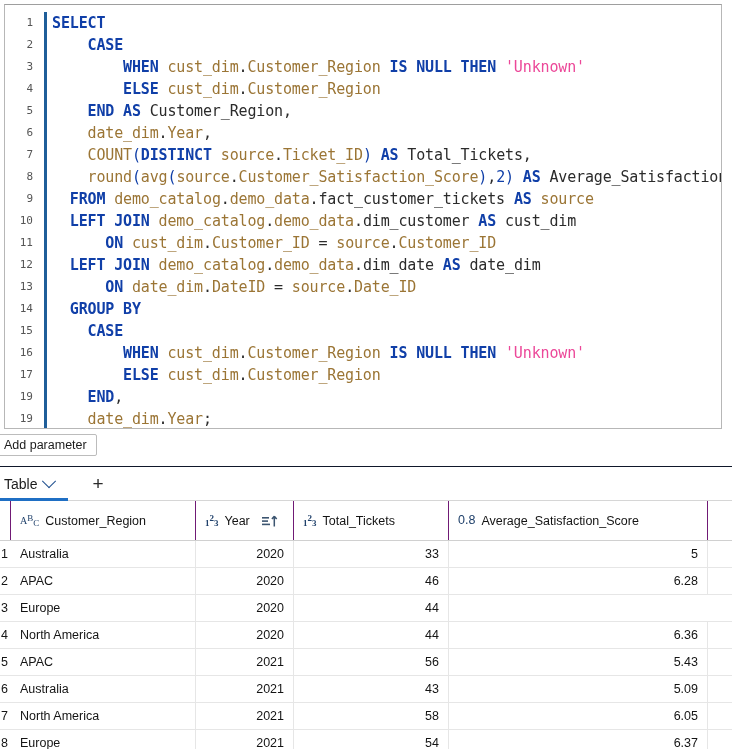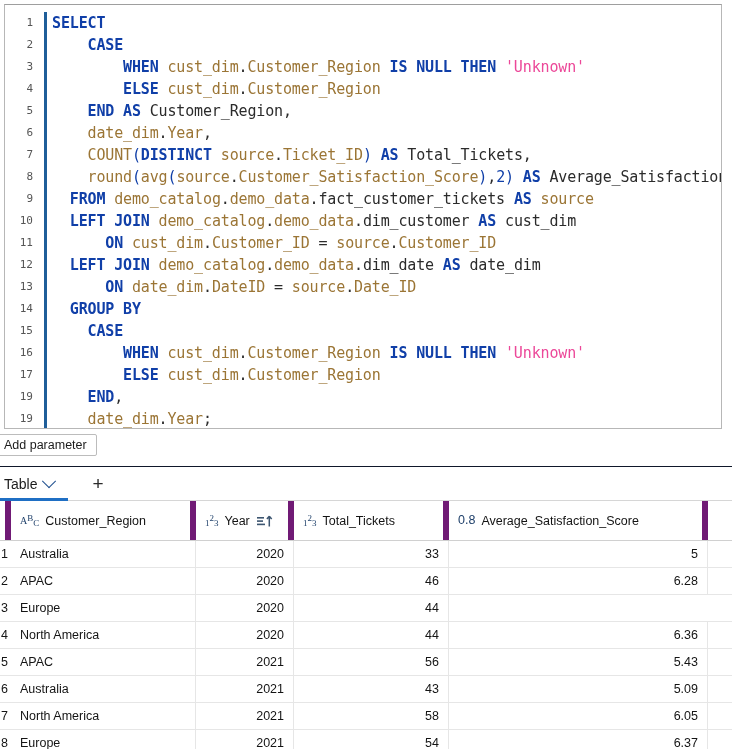--- a/index.html
+++ b/index.html
@@ -175,42 +175,42 @@
   }
   .cell {
     display: flex;
     align-items: center;
     box-sizing: border-box;
     padding: 0 9px;
     border-right: 1px solid #e6e6e6;
     overflow: hidden;
     white-space: nowrap;
   }
-  .grid-head .cell { border-right: 6px solid #701a75; }
+  .grid-head .cell { border-right: 1px solid #701a75; }
   .c-rownum { width: 11px; min-width: 11px; padding: 0 2px 0 1px;
               color: #6a6a6a; font-size: 11.5px; border-right: none; }
   .c-region { width: 185px; min-width: 185px; }
   .c-year   { width: 98px;  min-width: 98px;  justify-content: flex-end; }
   .c-tick   { width: 155px; min-width: 155px; justify-content: flex-end; }
   .c-avg    { width: 259px; min-width: 259px; justify-content: flex-end; }
   .grid-head .c-year,
   .grid-head .c-tick,
   .grid-head .c-avg { justify-content: flex-start; }
   .grid-head .cell { font-size: 13px; color: #141414; }
   .grid-row .cell  { font-size: 12.5px; color: #141414; }
 
   .head-inner { display: flex; align-items: center; gap: 6px; width: 100%; }
 
   
   .ty { font-family: "Liberation Serif", serif; color: #20416b;
         display: inline-block; white-space: nowrap; line-height: 1; }
   .ty-abc { font-size: 10px; }
   .ty-abc sup { font-size: 9px; vertical-align: 3px; }
   .ty-abc sub { font-size: 9px; vertical-align: -2px; }
-  .ty-int { font-size: 10px; }
+  .ty-int { font-size: 10px; font-weight: bold; }
   .ty-int sup { font-size: 9px; vertical-align: 3px; }
   .ty-int sub { font-size: 9px; vertical-align: -2px; }
   .ty-dec { font-size: 12.5px; font-family: "Liberation Sans", sans-serif; }
 
   .sort-icon { margin-left: auto; margin-right: 6px; flex: 0 0 auto; }
 </style>
 </head>
 <body>
 
 <div class="editor-wrap">

